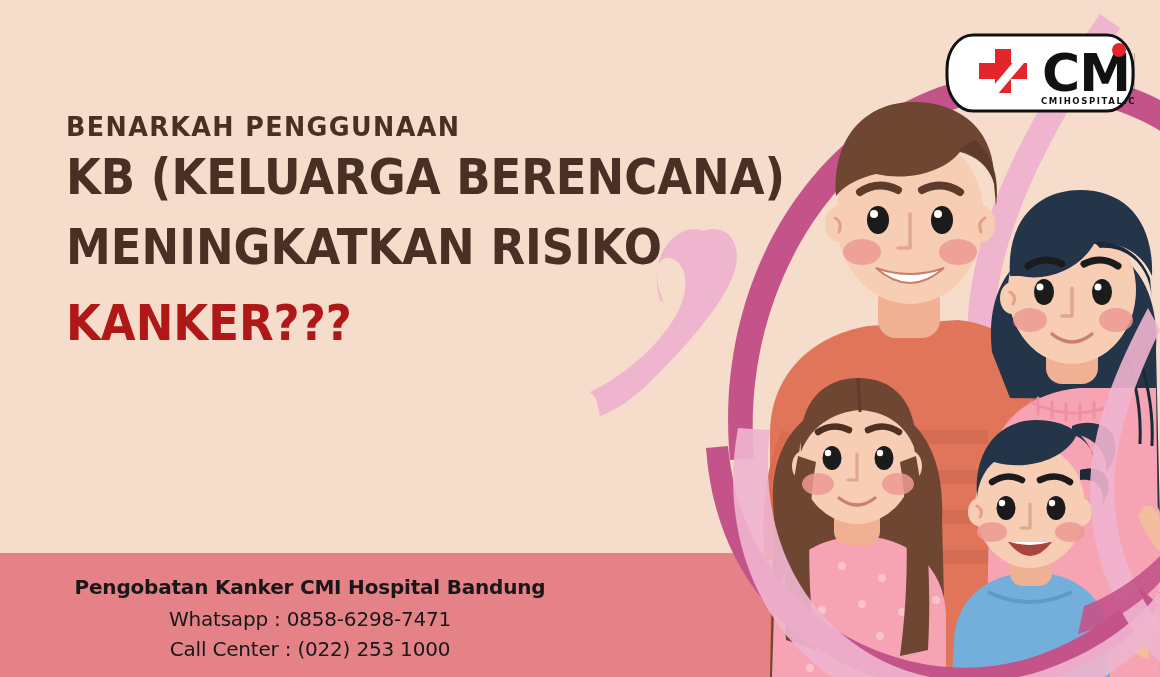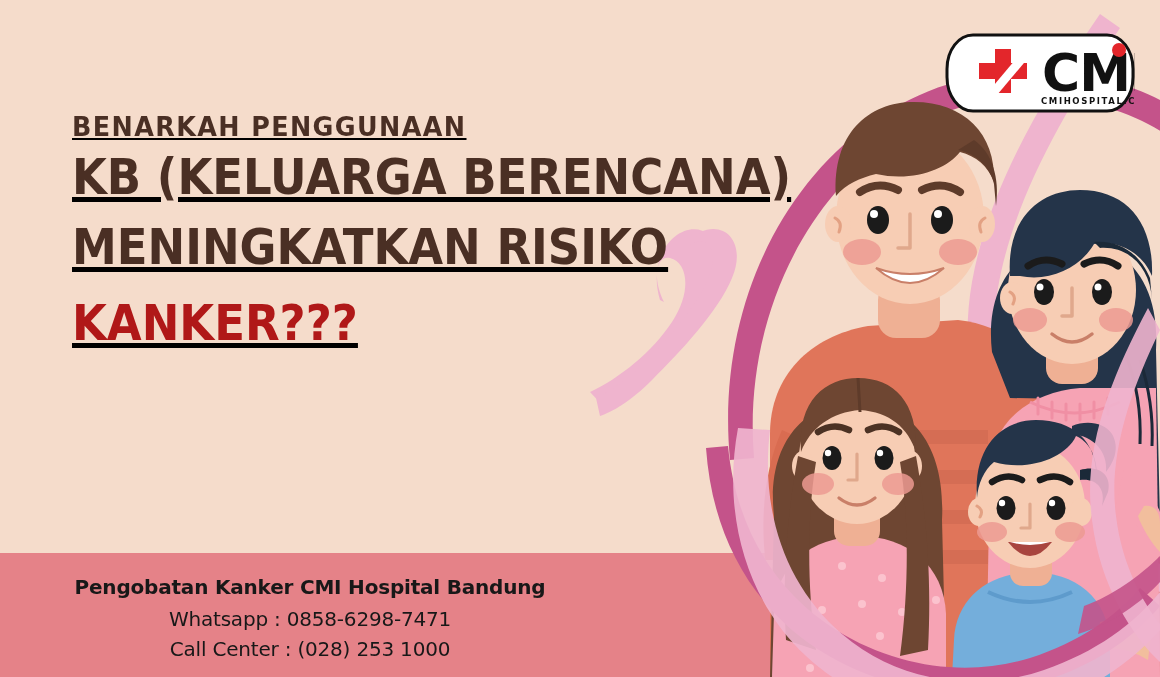--- a/index.html
+++ b/index.html
@@ -27,23 +27,22 @@
 
   
   #art{
     position:absolute; left:560px; top:0; width:600px; height:677px;
     overflow:hidden;
   }
   #art svg{display:block;}
 
   
   .headlines{
-    position:absolute; left:72px; top:112px; width:720px;
+    position:absolute; left:66px; top:112px; width:720px;
     z-index:20;
-    text-decoration:underline;
   }
   .kicker{
     font-family:"DejaVu Sans", sans-serif;
     font-weight:bold;
     font-size:27px;
     letter-spacing:1.5px;
     color:#4A2F24;
     line-height:1.1;
     margin:0 0 10px 0;
     transform:scaleX(0.94);
@@ -387,16 +386,16 @@
 
       <circle cx="174" cy="17" r="7" fill="#E3262B"></circle>
 
       <text x="96" y="71" font-family="DejaVu Sans, sans-serif" font-size="8.5" font-weight="bold" fill="#111111" letter-spacing="1.6">CMIHOSPITAL.COM</text>
     </svg>
   </div>
 
   <div class="footer-text">
     <p class="f-title">Pengobatan Kanker CMI Hospital Bandung</p>
     <p class="f-line">Whatsapp : 0858-6298-7471</p>
-    <p class="f-line">Call Center : (028) 253 1000</p>
+    <p class="f-line">Call Center : (022) 253 1000</p>
   </div>
 
 </div>
 
 </body></html>

